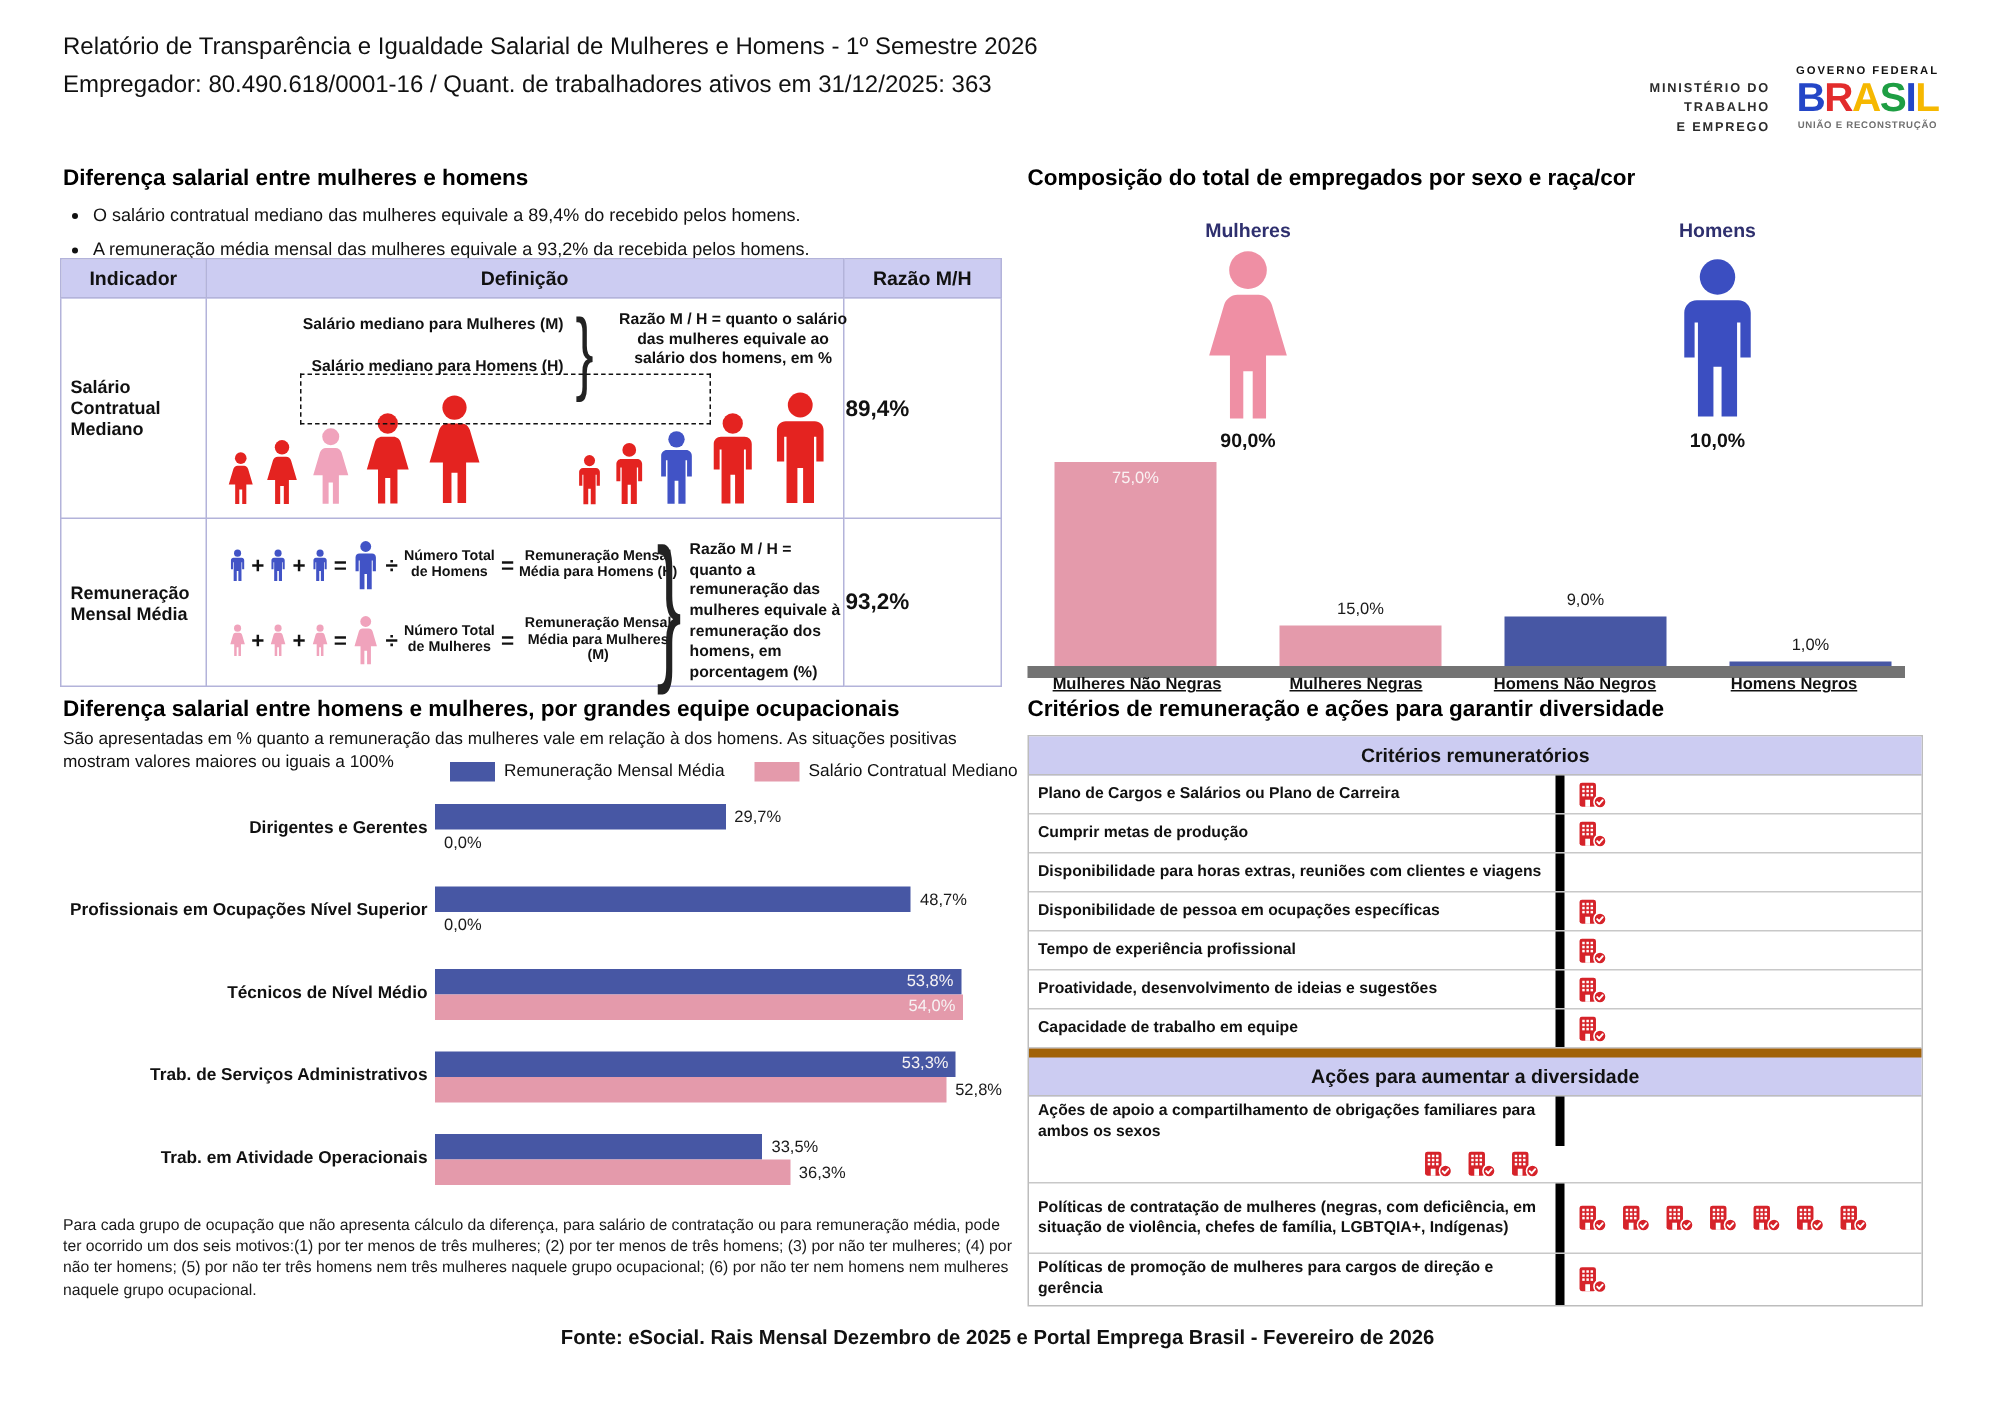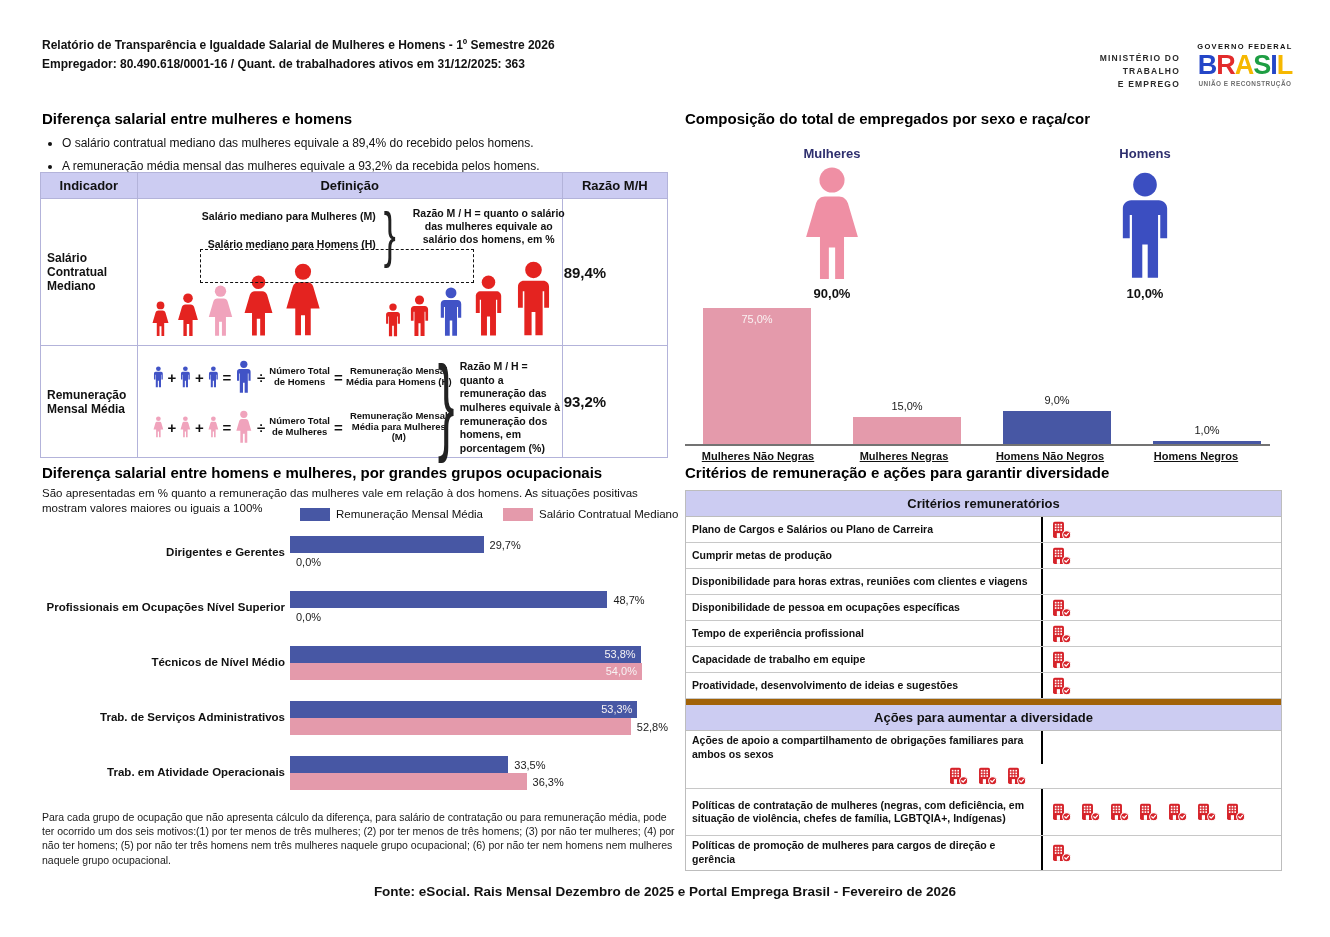--- a/index.html
+++ b/index.html
@@ -1,20 +1,20 @@
 <!DOCTYPE html>
 <html style="--lavender: #ccccf2; --bar_blue: #4757a4; --bar_pink: #e49aab; --figure_red: #e42320; --figure_pink: #f0a3bc; --figure_blue: #4153c6; --female_pink: #ef8fa4; --male_blue: #3b4ec1; --icon_red: #d6232a; --label_navy: #2e2f6e;"><head>
 <meta charset="utf-8">
 <style>
   html,body{margin:0;padding:0;background:#fff;}
   .page{position:relative;width:1330px;height:937px;background:#fff;overflow:hidden;
         font-family:"Liberation Sans",sans-serif;color:#111;}
   .abs{position:absolute;}
   
-  .title{left:42px;top:36px;width:900px;font-size:12px;font-weight:bold;line-height:1.55;}
+  .title{left:42px;top:20px;width:900px;font-size:16px;font-weight:normal;line-height:1.55;}
   .ministry{left:1040px;top:52px;width:140px;text-align:right;font-size:8.5px;font-weight:bold;
             letter-spacing:1.2px;color:#2b2b2b;line-height:1.5;}
   .govlogo{left:1185px;top:42px;width:120px;text-align:center;}
   .govlogo .top{font-size:7.5px;font-weight:bold;letter-spacing:1.3px;color:#111;}
   .brasil{font-size:27px;font-weight:900;letter-spacing:-1px;line-height:1.05;}
   .brasil .c0{color:#2446c7}.brasil .c1{color:#e22c2c}.brasil .c2{color:#f6b800}
   .brasil .c3{color:#1e9e43}.brasil .c4{color:#2446c7}.brasil .c5{color:#f6b800}
   .govlogo .bottom{font-size:6.4px;font-weight:bold;letter-spacing:.5px;color:#6f6f6f;margin-top:1px;}
   
   .h2{font-size:15px;font-weight:bold;color:#000;}
@@ -72,35 +72,35 @@
   .btrack{display:flex;align-items:center;height:17px;}
   .hbar{position:relative;height:17px;}
   .hbar.blue{background:var(--bar_blue);} .hbar.pink{background:var(--bar_pink);}
   .v-in{display:none;position:absolute;right:5px;top:2px;font-size:11px;color:#f7f3f4;}
   .lbl-in .v-in{display:block;}
   .v-out{margin-left:6px;font-size:11px;color:#1a1a1a;}
   .occ-note{left:42px;top:810px;width:636px;font-size:10.5px;line-height:1.35;color:#1a1a1a;}
   
   .grp-label{font-size:13px;font-weight:bold;color:var(--label_navy);text-align:center;}
   .pct-label{font-size:13px;font-weight:bold;text-align:center;}
-  .comp-chart{left:685px;top:306px;width:585px;height:138px;border-bottom:2px solid #737373;}
+  .comp-chart{left:685px;top:306px;width:585px;height:138px;border-bottom:8px solid #737373;}
   .cbar{position:absolute;bottom:0;width:108px;}
   .cbar.pink{background:var(--bar_pink);} .cbar.blue{background:var(--bar_blue);}
   .v-top{position:absolute;top:-17px;width:100%;text-align:center;font-size:11px;color:#1a1a1a;}
   .cbar.lbl-in .v-top{top:5px;color:#faf2f3;}
   .comp-cats{left:685px;top:450px;width:585px;display:flex;}
   .comp-cats div{width:146px;text-align:center;font-size:11px;font-weight:bold;text-decoration:underline;}
   
   .crit-table{left:685px;top:490px;width:595px;border:1px solid #bdbdbd;}
   .crit-head{background:var(--lavender);font-size:13px;font-weight:bold;text-align:center;
              padding:5px 0;border-bottom:1px solid #bdbdbd;}
   .crit-row{display:flex;border-bottom:1px solid #c8c8c8;min-height:25px;align-items:center;}
   .crit-row:last-child{border-bottom:none;}
   .crit-label{width:60%;font-size:10.5px;font-weight:bold;padding:3px 4px 3px 6px;
-              line-height:1.3;box-sizing:border-box;border-right:2px solid #000000;
+              line-height:1.3;box-sizing:border-box;border-right:6px solid #000000;
               align-self:stretch;display:flex;align-items:center;}
   .crit-icons{display:flex;gap:8px;padding:3px 0 3px 8px;align-items:center;}
   svg.cert{width:21px;height:18px;color:var(--icon_red);display:block;}
   .footer{left:0;top:884px;width:1330px;text-align:center;font-size:13.5px;font-weight:bold;}
 </style>
 </head>
 <body>
 
 <svg width="0" height="0" style="position:absolute" aria-hidden="true">
   <defs>
@@ -261,21 +261,21 @@
           </div>
         </div>
         <div class="brace-bg">}</div>
         <div class="defnote2">Razão M / H = quanto a remuneração das mulheres equivale à remuneração dos homens, em porcentagem (%)</div>
       </td>
       <td class="raz-cell">93,2%</td>
     </tr>
   </tbody>
     </table>
 
-  <div class="abs h2" style="left:42px;top:464px;">Diferença salarial entre homens e mulheres, por grandes grupos ocupacionais</div>
+  <div class="abs h2" style="left:42px;top:464px;">Diferença salarial entre homens e mulheres, por grandes equipe ocupacionais</div>
   <div class="abs occ-sub">São apresentadas em % quanto a remuneração das mulheres vale em relação à dos homens. As situações positivas mostram valores maiores ou iguais a 100%</div>
   <div class="abs legend">
     <span><span class="sw sw-blue"></span><span>Remuneração Mensal Média</span></span>
     <span><span class="sw sw-pink"></span><span>Salário Contratual Mediano</span></span>
   </div>
 
   <div class="abs occ-chart">
     <div class="occ-row">
       <div class="occ-label">Dirigentes e Gerentes</div>
       <div class="occ-bars">
@@ -413,29 +413,29 @@
     </div>
     <div class="crit-row">
       <div class="crit-label">Tempo de experiência profissional</div>
       <div class="crit-icons">
           <svg class="cert">
             <use href="#icon-cert"></use>
           </svg>
         </div>
     </div>
     <div class="crit-row">
+      <div class="crit-label">Proatividade, desenvolvimento de ideias e sugestões</div>
+      <div class="crit-icons">
+          <svg class="cert">
+            <use href="#icon-cert"></use>
+          </svg>
+        </div>
+    </div>
+    <div class="crit-row">
       <div class="crit-label">Capacidade de trabalho em equipe</div>
-      <div class="crit-icons">
-          <svg class="cert">
-            <use href="#icon-cert"></use>
-          </svg>
-        </div>
-    </div>
-    <div class="crit-row">
-      <div class="crit-label">Proatividade, desenvolvimento de ideias e sugestões</div>
       <div class="crit-icons">
           <svg class="cert">
             <use href="#icon-cert"></use>
           </svg>
         </div>
     </div>
     <div class="crit-head" style="border-top:6px solid #a16207;">Ações para aumentar a diversidade</div>
     <div class="crit-row" style="min-height:44px;flex-direction:column;">
       <div class="crit-label">Ações de apoio a compartilhamento de obrigações familiares para ambos os sexos</div>
       <div class="crit-icons">

